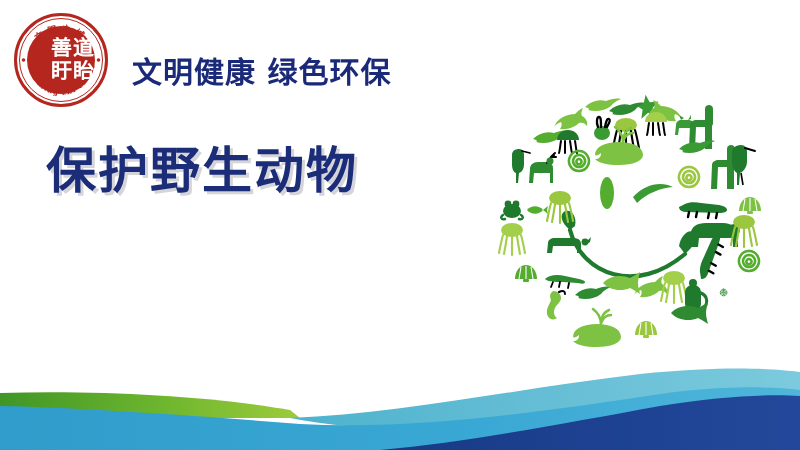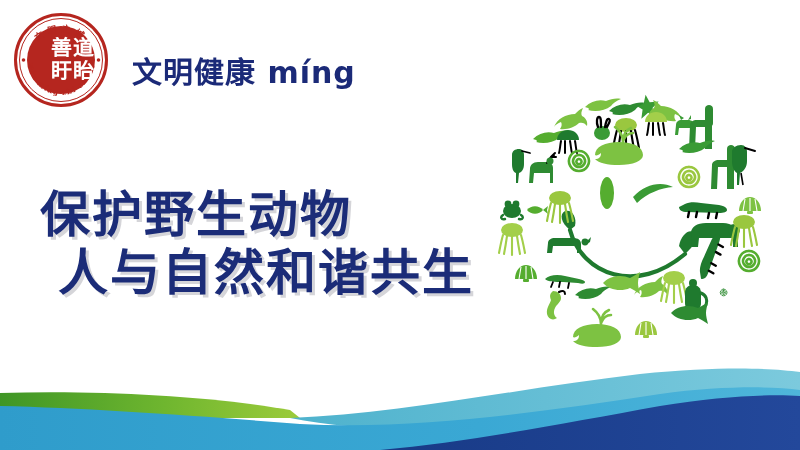--- a/index.html
+++ b/index.html
@@ -102,25 +102,24 @@
     font-weight: 700;
     color: #1b2a78;
     letter-spacing: 1px;
     white-space: nowrap;
     font-family: "DejaVu Sans", "Liberation Sans", sans-serif;
   }
 
   
   #headline {
     position: absolute;
-    left: 40px;
+    left: 46px;
     top: 142px;
     line-height: 1.16;
     white-space: nowrap;
-    margin-top: 44px;
   }
   #headline .line {
     font-size: 50px;
     font-weight: 700;
     color: #1b2c78;
     letter-spacing: 2px;
     text-shadow: 3px 3px 0 rgba(150,150,160,0.40);
     font-family: "DejaVu Sans", "Liberation Sans", sans-serif;
   }
   #headline .line2 { margin-left: 18px; }
@@ -171,26 +170,25 @@
         <circle class="dot" cx="9.5" cy="47" r="1.8"></circle>
         <circle class="dot" cx="84.5" cy="47" r="1.8"></circle>
       </svg>
 
       <div class="seal-chars">
         <div class="seal-row r1">善道</div>
         <div class="seal-row r2">盱眙</div>
       </div>
     </div>
 
-    <div id="slogan">文明健康 míng</div>
+    <div id="slogan">文明健康 绿色环保</div>
   </div>
 
   <div id="headline">
     <div class="line line1">保护野生动物</div>
-    <div class="line line2">人与自然和谐共生</div>
   </div>
 
   <div id="animal-circle">
     <svg viewBox="0 0 288 288" width="288" height="288" aria-hidden="true">
 
       <defs>
 
         <g id="a-whale">
           <path d="M2,16 C2,8 12,3 26,3 C40,3 50,8 50,16 C50,22 40,26 26,26 C14,26 6,24 2,20 C6,20 8,18 8,14 C6,16 3,17 2,16 Z"></path>
           <path d="M30,3 C30,-5 26,-9 22,-12 M30,3 C30,-4 33,-9 38,-11 M30,2 C32,-3 36,-6 40,-6" stroke-width="2.6" stroke="currentColor" fill="none" stroke-linecap="round"></path>

